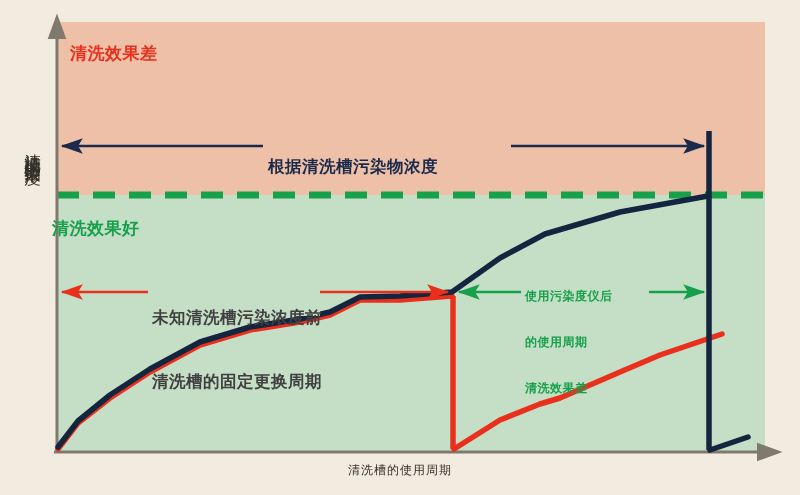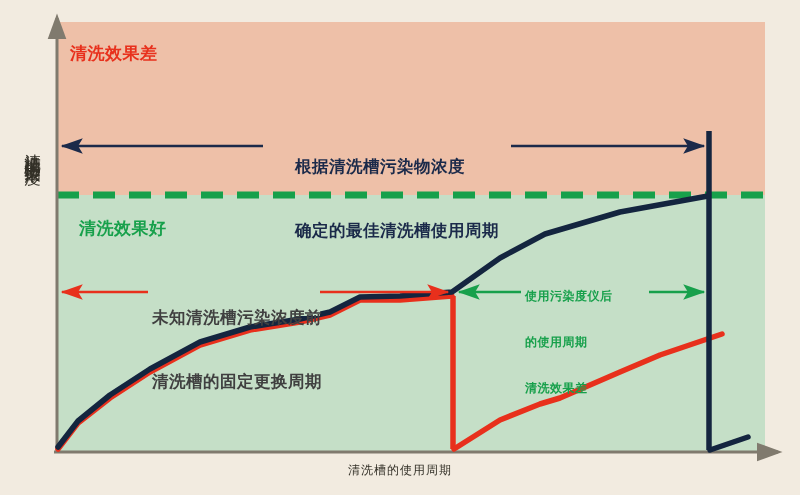--- a/index.html
+++ b/index.html
@@ -31,34 +31,33 @@
     letter-spacing: 0.5px;
   }
   .lbl-bad {
     left: 70px;
     top: 43px;
     font-size: 17px;
     color: #e8301c;
     font-weight: 600;
   }
   .lbl-good {
-    left: 79px;
+    left: 52px;
     top: 218px;
     font-size: 17px;
     color: #17a04b;
     font-weight: 600;
   }
   .lbl-navy-note {
     left: 268px;
     top: 114px;
     font-size: 16.5px;
     color: #1b2a4a;
     font-weight: 700;
     text-align: left;
-    margin-left: 27px;
   }
   .lbl-red-note {
     left: 152px;
     top: 265px;
     font-size: 16.5px;
     color: #404040;
     font-weight: 700;
     text-align: left;
   }
   .lbl-green-note {
@@ -149,21 +148,20 @@
     <rect x="148" y="268" width="172" height="48" fill="#c5dfc7"></rect>
     <rect x="521" y="262" width="128" height="68" fill="#c5dfc7"></rect>
   </svg>
 
   <div class="lbl lbl-bad">清洗效果差</div>
 
   <div class="lbl lbl-good">清洗效果好</div>
 
   <div class="lbl lbl-navy-note">
     <div>根据清洗槽污染物浓度</div>
-    <div>确定的最佳清洗槽使用周期</div>
   </div>
 
   <div class="lbl lbl-red-note">
     <div>未知清洗槽污染浓度前</div>
     <div>清洗槽的固定更换周期</div>
   </div>
 
   <div class="lbl lbl-green-note">
     <div>使用污染度仪后</div>
     <div>的使用周期</div>

